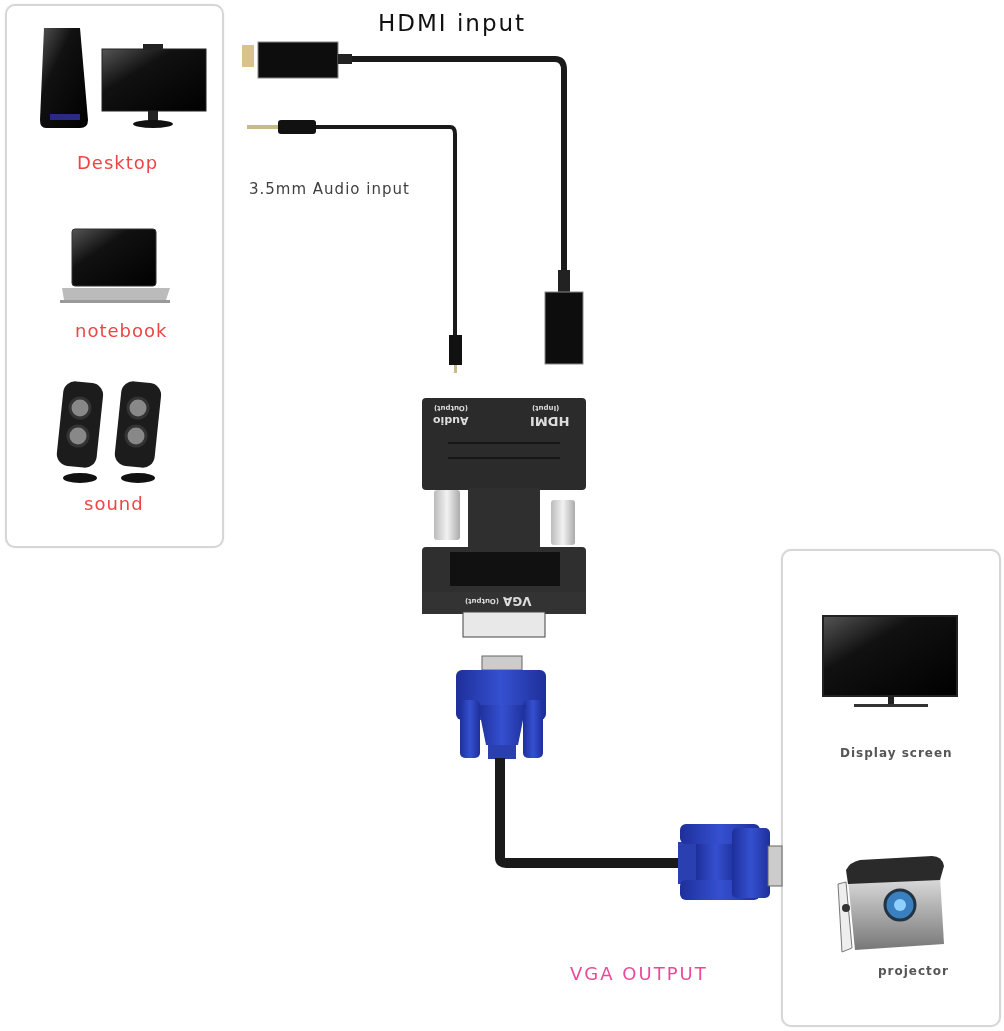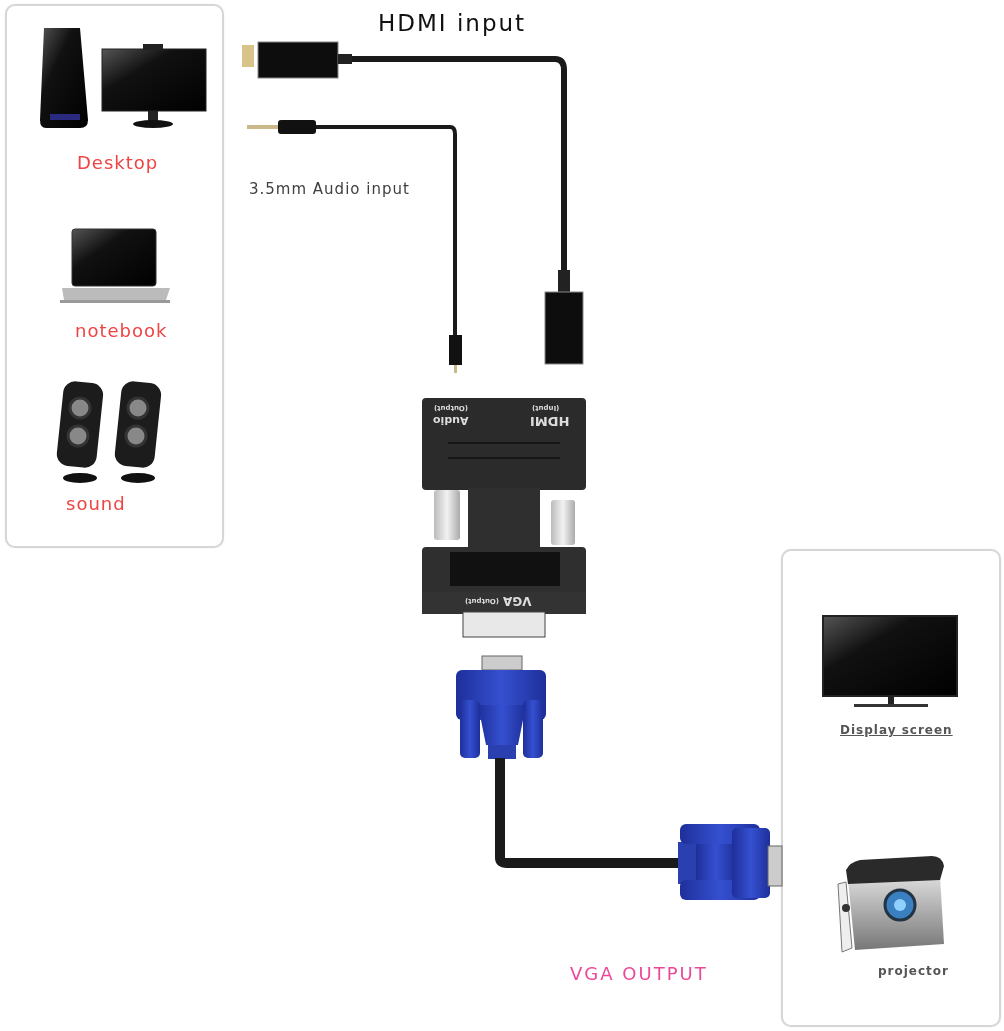--- a/index.html
+++ b/index.html
@@ -136,23 +136,23 @@
     <path d="M838,884 L846,882 L852,948 L842,952 Z" fill="#eee" stroke="#777"></path>
     <circle cx="846" cy="908" r="4" fill="#333"></circle>
   </g>
 </svg>
 
 <div class="title-big" style="left:378px; top:10px;">HDMI input</div>
 <div class="label dark" style="left:249px; top:180px; font-size:15px;">3.5mm Audio input</div>
 
 <div class="label" style="left:77px; top:152px;">Desktop</div>
 <div class="label" style="left:75px; top:320px;">notebook</div>
-<div class="label" style="left:66px; top:493px;">sound</div>
+<div class="label" style="left:84px; top:493px;">sound</div>
 
-<div class="small-label" style="left:840px; top:723px;text-decoration:underline;">Display screen</div>
+<div class="small-label" style="left:840px; top:746px;">Display screen</div>
 <div class="small-label" style="left:878px; top:964px;">projector</div>
 
 <div class="label" style="left:570px; top:963px; font-size:18px; letter-spacing:2px; color:#ec4899;">VGA OUTPUT</div>
 
 <div class="adapter-text" style="left:530px; top:414px; font-size:13px;">HDMI</div>
 <div class="adapter-text" style="left:532px; top:404px; font-size:7px;">(Input)</div>
 <div class="adapter-text" style="left:433px; top:414px; font-size:11px;">Audio</div>
 <div class="adapter-text" style="left:434px; top:404px; font-size:7px;">(Output)</div>
 <div class="adapter-text" style="left:503px; top:594px; font-size:12px;">VGA</div>
 <div class="adapter-text" style="left:465px; top:597px; font-size:7px;">(Output)</div>

